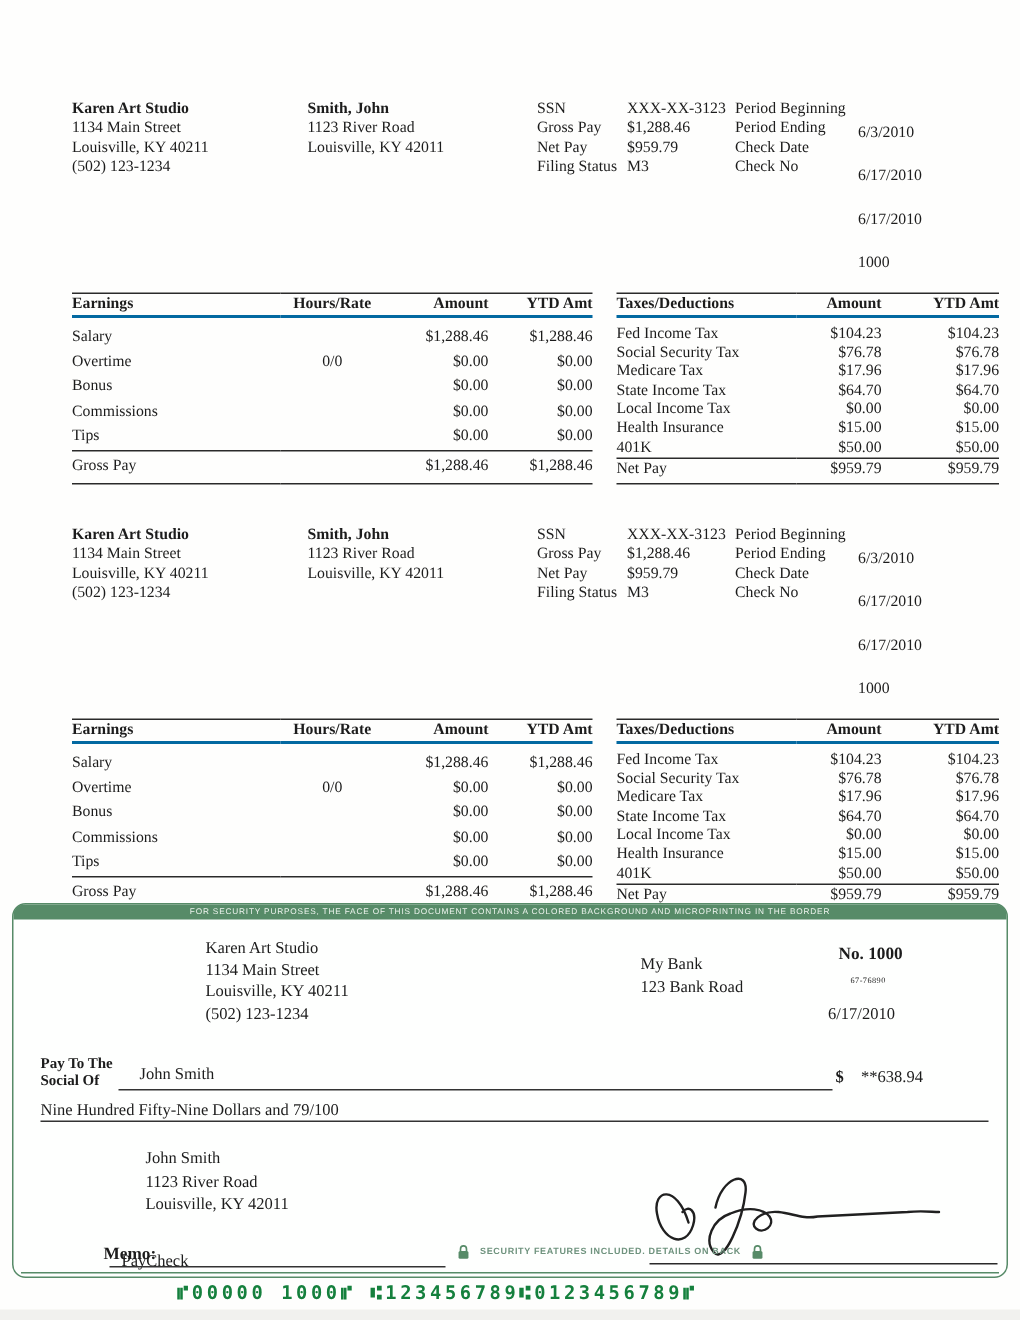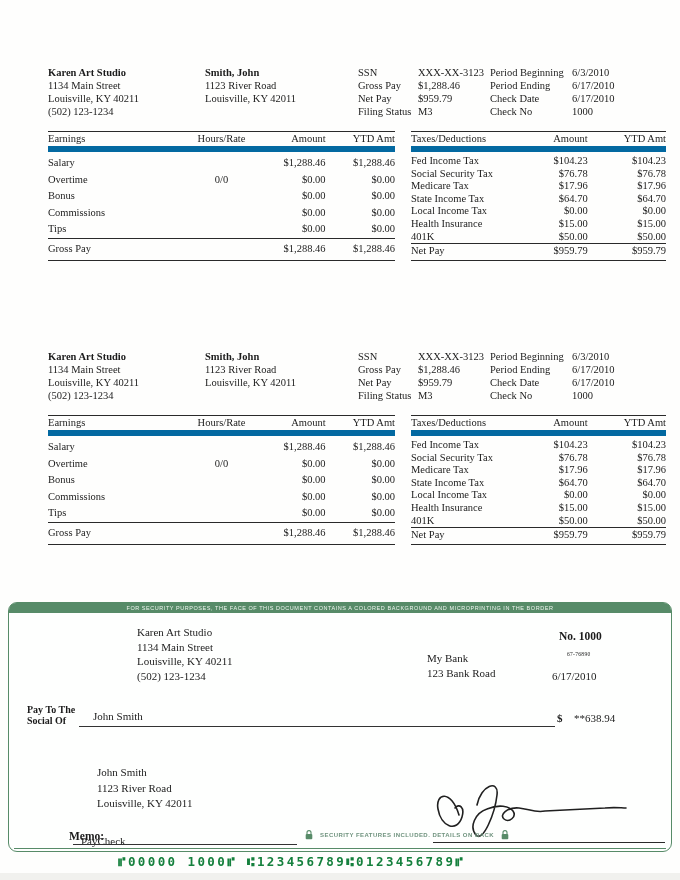--- a/index.html
+++ b/index.html
@@ -14,29 +14,29 @@
 
   
   .stub-slot { position:absolute; left:48px; width:618px; }
   #stub1 { top:66px; }
   #stub2 { top:350px; }
   .info-grid { display:flex; font-size:10.5px; line-height:13px; }
   .col-company { width:157px; }
   .col-employee { width:153px; }
   .pair-col { display:flex; }
   .pc-sum .pl { width:60px; } .pc-sum .pv { width:72px; }
-  .pc-per .pl { width:82px; } .pc-per .pv { width:94px; }
+  .pc-per .pl { width:82px; } .pc-per .pv { width:94px;margin-top:16px; }
   .pair-col > div { display:flex; flex-direction:column; }
   .pair-col span { display:block; }
 
   .tables { display:flex; justify-content:space-between; margin-top:13px; }
   table { border-collapse:collapse; font-size:10.5px; }
   .earnings-table { width:347px; }
   .deductions-table { width:255px; }
-  th { font-weight:normal; border-top:1px solid #2a2a2a; border-bottom:6px solid #0369a1; padding:1px 0 2px; }
+  th { font-weight:bold; border-top:1px solid #2a2a2a; border-bottom:2px solid #0369a1; padding:1px 0 2px; }
   td { padding:0; line-height:12.6px; }
   .l { text-align:left; } .c { text-align:center; } .r { text-align:right; }
   tr.gap td { height:6px; line-height:6px; }
   tr.total td { border-top:1px solid #2a2a2a; border-bottom:1px solid #2a2a2a; padding:1px 0 2px; }
   .earnings-table .col-hours { width:20%; }
   .earnings-table .col-amt, .earnings-table .col-ytd { width:20%; }
   .deductions-table .col-amt { width:27%; padding-right:12px; }
   .deductions-table .col-ytd { width:26%; }
   .deductions-table th.col-amt { padding-right:12px; }
 
@@ -47,21 +47,21 @@
   }
   .check-banner {
     height:10px; background:var(--green); border-radius:7px 7px 0 0;
     display:flex; align-items:center; justify-content:center;
     color:#edf4ee; font:5.5px "Liberation Sans", sans-serif; letter-spacing:0.55px;
     white-space:nowrap; overflow:hidden;
   }
   .check-bottom-line { position:absolute; left:5px; right:5px; bottom:2px; border-top:1.6px solid var(--green); }
   .abs { position:absolute; }
   .chk-company { left:128px; top:22px; font-size:11px; line-height:14.5px; }
-  .chk-bank { left:418px; top:33px; font-size:11px; line-height:14.5px;margin-top:15px; }
+  .chk-bank { left:418px; top:33px; font-size:11px; line-height:14.5px; }
   .chk-no { left:550px; top:27px; font-size:11.5px; font-weight:bold; }
   .chk-fraction { left:558px; top:48px; font-size:5.5px; letter-spacing:0.3px; }
   .chk-date { left:543px; top:67px; font-size:11px; }
   .payto { left:18px; top:101px; font-size:10px; font-weight:bold; line-height:11px; }
   .payee-line { left:70px; top:104px; width:476px; height:20px; border-bottom:1.2px solid #333;
                 font-size:11px; padding-left:14px; }
   .payee-line span { position:relative; top:3px; }
   .chk-dollar { left:548px; top:109px; font-size:11px; font-weight:bold; }
   .chk-amount { left:565px; top:109px; font-size:11px; }
   .amount-words-line { left:18px; top:129px; width:632px; height:16px; border-bottom:1.2px solid #333; font-size:11px; }
@@ -421,20 +421,23 @@
     <div class="abs payto">
       <div>Pay To The</div>
       <div>Social Of</div>
     </div>
     <div class="abs payee-line">
       <span>John Smith</span>
     </div>
     <div class="abs chk-dollar">$</div>
     <div class="abs chk-amount">**638.94</div>
 
+    <div class="abs amount-words-line">
+      <span>Nine Hundred Fifty-Nine Dollars and 79/100</span>
+    </div>
 
     <div class="abs payee-addr">
       <div>John Smith</div>
       <div>1123 River Road</div>
       <div>Louisville, KY 42011</div>
     </div>
 
     <div class="abs sig-line"></div>
     <div class="abs sig-wrap">
       <svg viewBox="0 0 246 72" width="246" height="72" aria-hidden="true">

